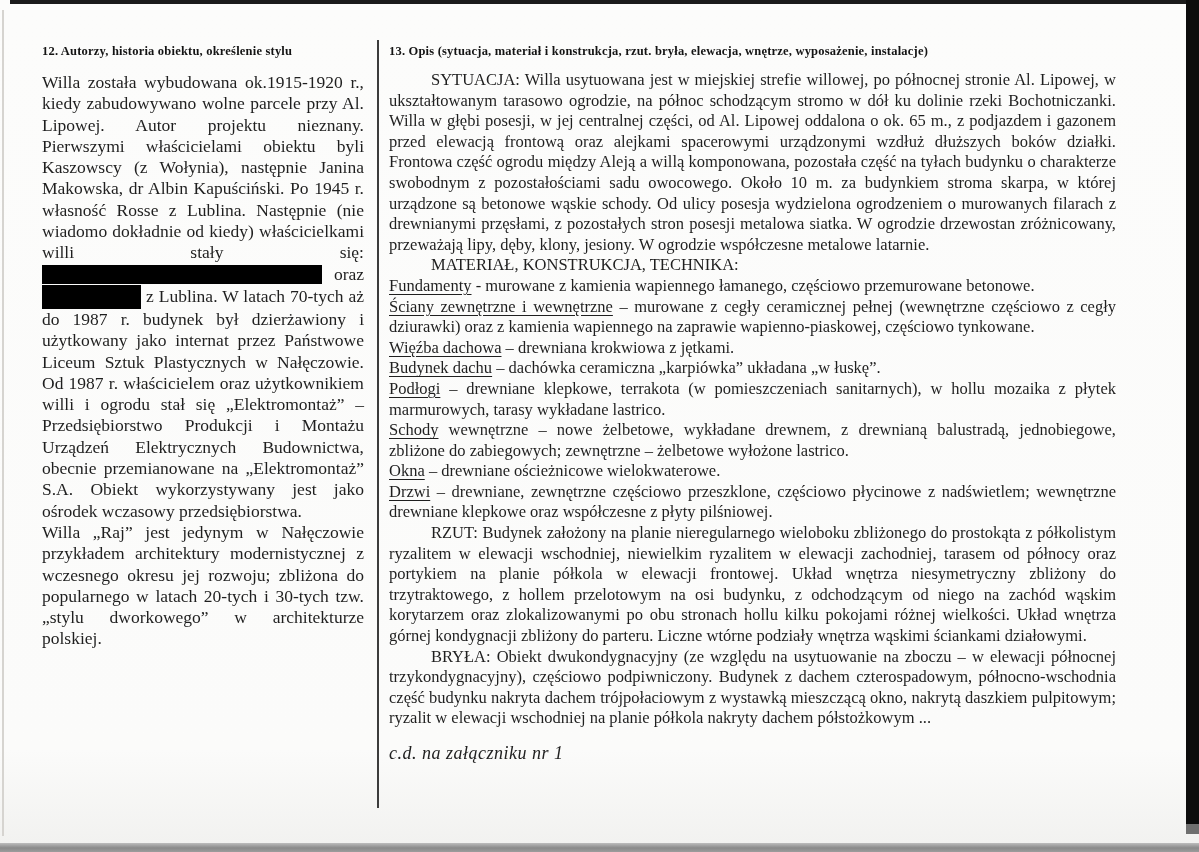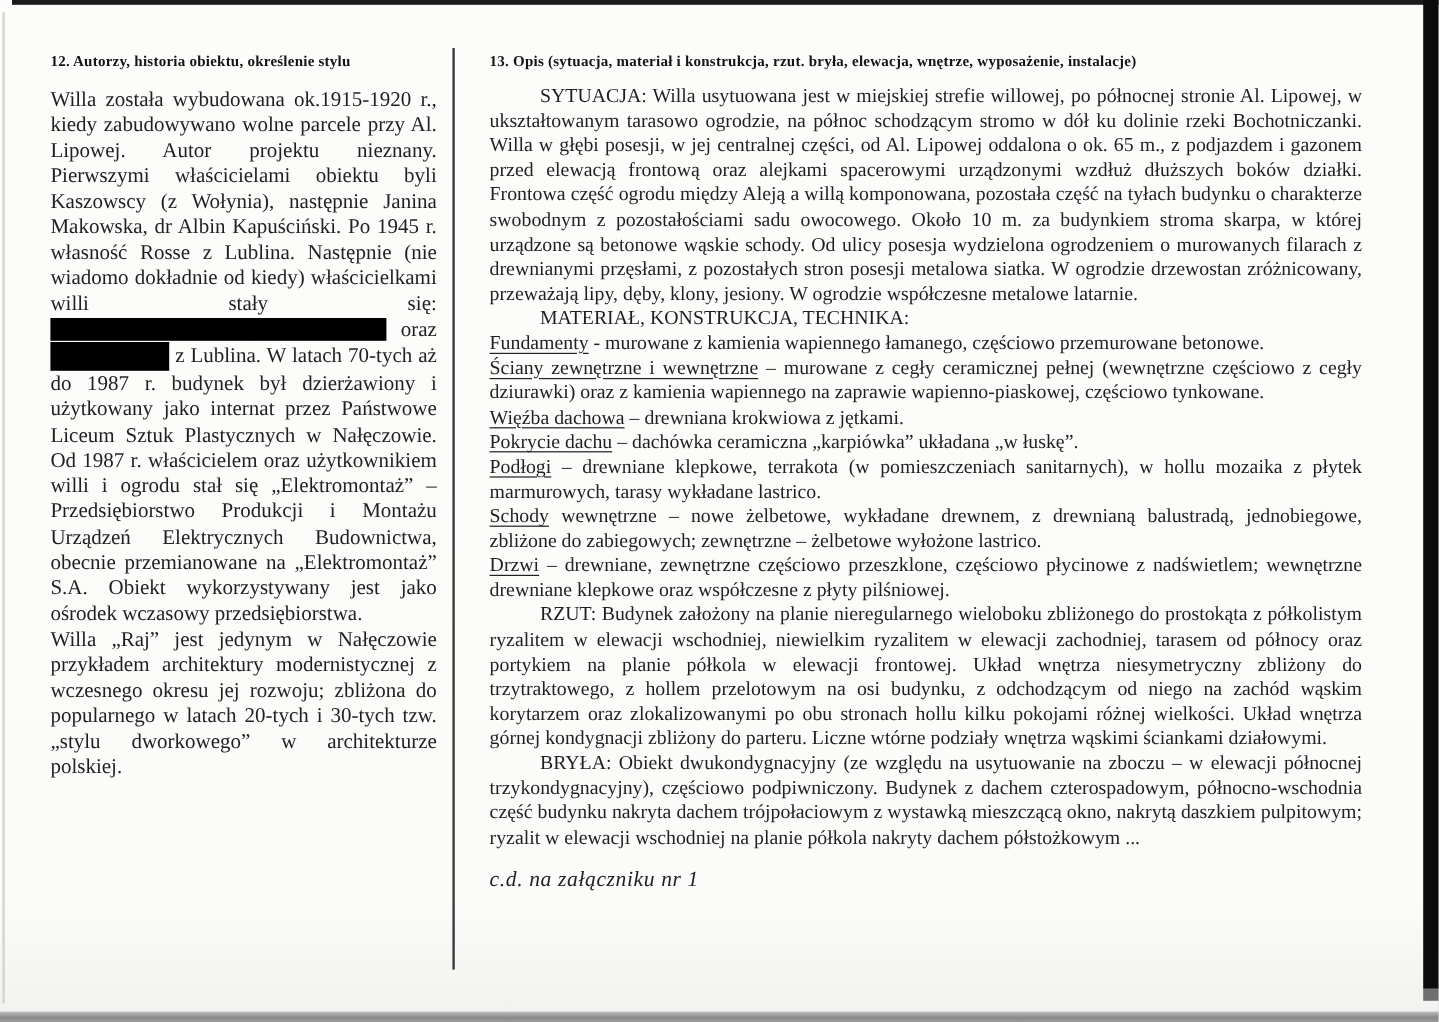--- a/index.html
+++ b/index.html
@@ -15,21 +15,21 @@
   .scan-top{position:absolute;top:0;left:10px;right:0;height:4px;background:#1b1b1b;}
   .scan-right{position:absolute;top:0;right:0;width:13px;height:824px;background:#0c0c0c;}
   .scan-right-fade{position:absolute;top:824px;right:0;width:13px;height:10px;background:#6f6f6f;}
   .scan-bottom{position:absolute;bottom:0;left:0;right:0;height:9px;
     background:linear-gradient(180deg,#bdbdbd 0%,#8a8a8a 55%,#9c9c9c 100%);}
   .scan-left{position:absolute;top:10px;left:2px;width:2px;height:826px;background:#d6d4d0;}
   .divider{position:absolute;left:377px;top:40px;width:2px;height:768px;background:#3c3c3c;}
 
   .col{position:absolute;top:44px;}
   .col-left{left:42px;width:322px;}
-  .col-right{left:408px;width:727px;}
+  .col-right{left:389px;width:727px;}
 
   .sec-header{
     font-size:12.5px;font-weight:bold;color:#141414;
     letter-spacing:0.2px;margin:0 0 13px 0;
   }
   .col-right .sec-header{margin-bottom:11px;}
 
   .body-left{font-size:17.5px;line-height:21.3px;text-align:justify;}
   .body-right{font-size:16.5px;line-height:20.6px;text-align:justify;}
 
@@ -80,23 +80,24 @@
     <div class="sec-header">13. Opis (sytuacja, materiał i konstrukcja, rzut. bryła, elewacja, wnętrze, wyposażenie, instalacje)</div>
 
     <div class="body-right">
       <p class="indent">SYTUACJA: Willa usytuowana jest w miejskiej strefie willowej, po północnej stronie Al. Lipowej, w ukształtowanym tarasowo ogrodzie, na północ schodzącym stromo w dół ku dolinie rzeki Bochotniczanki. Willa w głębi posesji, w jej centralnej części, od Al. Lipowej oddalona o ok. 65 m., z podjazdem i gazonem przed elewacją frontową oraz alejkami spacerowymi urządzonymi wzdłuż dłuższych boków działki. Frontowa część ogrodu między Aleją a willą komponowana, pozostała część na tyłach budynku o charakterze swobodnym z pozostałościami sadu owocowego. Około 10 m. za budynkiem stroma skarpa, w której urządzone są betonowe wąskie schody. Od ulicy posesja wydzielona ogrodzeniem o murowanych filarach z drewnianymi przęsłami, z pozostałych stron posesji metalowa siatka. W ogrodzie drzewostan zróżnicowany, przeważają lipy, dęby, klony, jesiony. W ogrodzie współczesne metalowe latarnie.</p>
 
       <p class="material-heading">MATERIAŁ, KONSTRUKCJA, TECHNIKA:</p>
 
       <p><span class="term">Fundamenty</span><span> - murowane z kamienia wapiennego łamanego, częściowo przemurowane betonowe.</span></p>
       <p><span class="term">Ściany zewnętrzne i wewnętrzne</span><span> – murowane z cegły ceramicznej pełnej (wewnętrzne częściowo z cegły dziurawki) oraz z kamienia wapiennego na zaprawie wapienno-piaskowej, częściowo tynkowane.</span></p>
       <p><span class="term">Więźba dachowa</span><span> – drewniana krokwiowa z jętkami.</span></p>
-      <p><span class="term">Pokrycie dachu</span><span> – dachówka ceramiczna „karpiówka” układana „w łuskę”.</span></p>
+      <p><span class="term">Budynek dachu</span><span> – dachówka ceramiczna „karpiówka” układana „w łuskę”.</span></p>
       <p><span class="term">Podłogi</span><span> – drewniane klepkowe, terrakota (w pomieszczeniach sanitarnych), w hollu mozaika z płytek marmurowych, tarasy wykładane lastrico.</span></p>
       <p><span class="term">Schody</span><span> wewnętrzne – nowe żelbetowe, wykładane drewnem, z drewnianą balustradą, jednobiegowe, zbliżone do zabiegowych;  zewnętrzne – żelbetowe wyłożone lastrico.</span></p>
+      <p><span class="term">Okna</span><span> – drewniane ościeżnicowe wielokwaterowe.</span></p>
       <p><span class="term">Drzwi</span><span> – drewniane, zewnętrzne częściowo przeszklone, częściowo płycinowe z nadświetlem; wewnętrzne drewniane klepkowe oraz współczesne z płyty pilśniowej.</span></p>
 
       <p class="indent">RZUT:  Budynek założony na planie nieregularnego wieloboku zbliżonego do prostokąta z półkolistym ryzalitem w elewacji wschodniej, niewielkim ryzalitem w elewacji zachodniej, tarasem od północy oraz portykiem na planie półkola w elewacji frontowej. Układ wnętrza niesymetryczny zbliżony do trzytraktowego, z hollem przelotowym na osi budynku, z odchodzącym od niego na zachód wąskim korytarzem oraz zlokalizowanymi po obu stronach hollu kilku pokojami różnej wielkości. Układ wnętrza górnej kondygnacji zbliżony do parteru. Liczne wtórne podziały wnętrza wąskimi ściankami działowymi.</p>
 
       <p class="indent">BRYŁA:  Obiekt dwukondygnacyjny (ze względu na usytuowanie na zboczu – w elewacji północnej trzykondygnacyjny), częściowo podpiwniczony.  Budynek z dachem czterospadowym, północno-wschodnia część budynku nakryta dachem trójpołaciowym z wystawką mieszczącą okno, nakrytą daszkiem pulpitowym; ryzalit w elewacji wschodniej na planie półkola  nakryty dachem półstożkowym ...</p>
 
       <div class="footer-note">c.d. na załączniku  nr 1</div>
     </div>
   </div>
 

